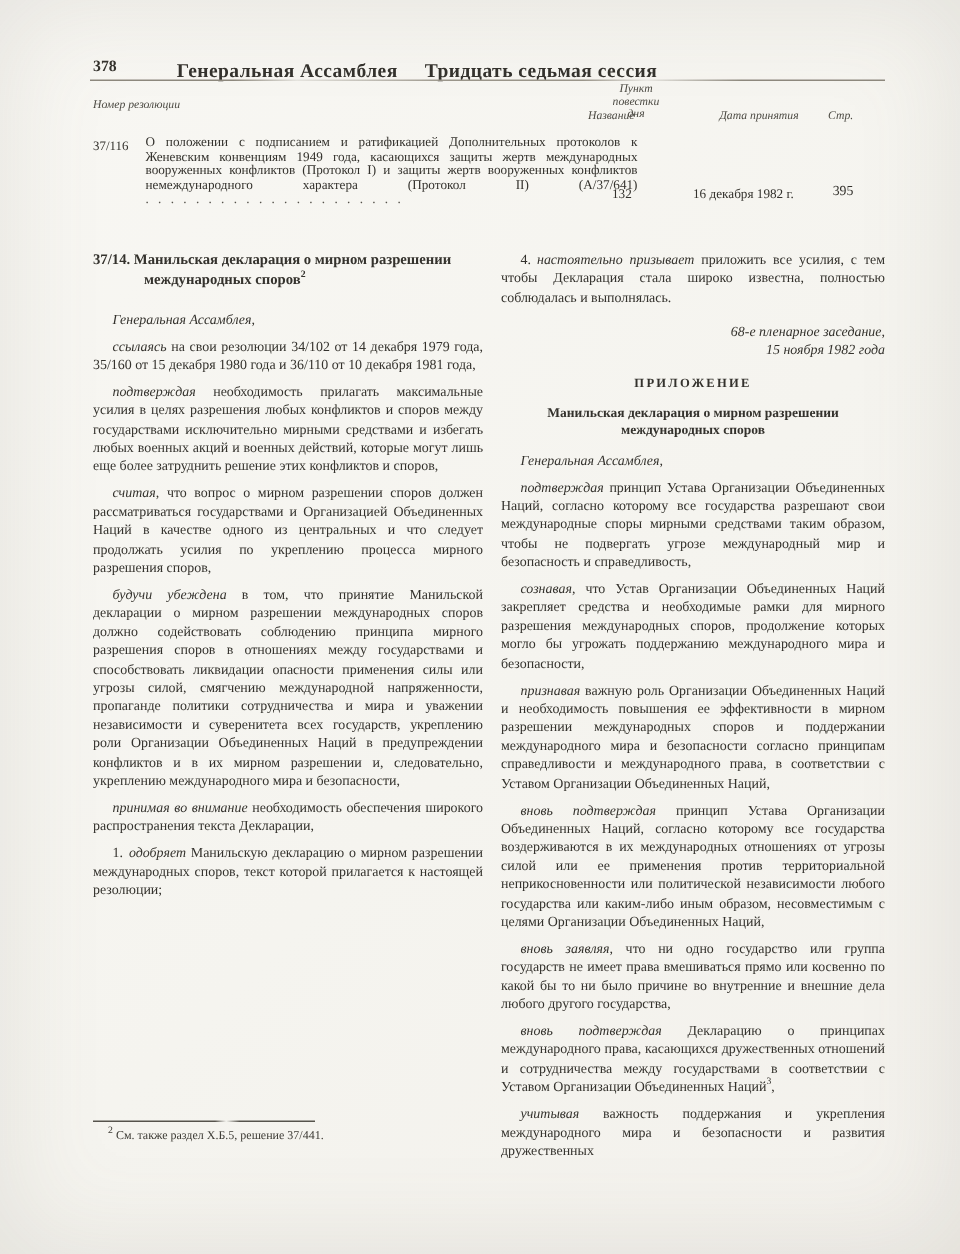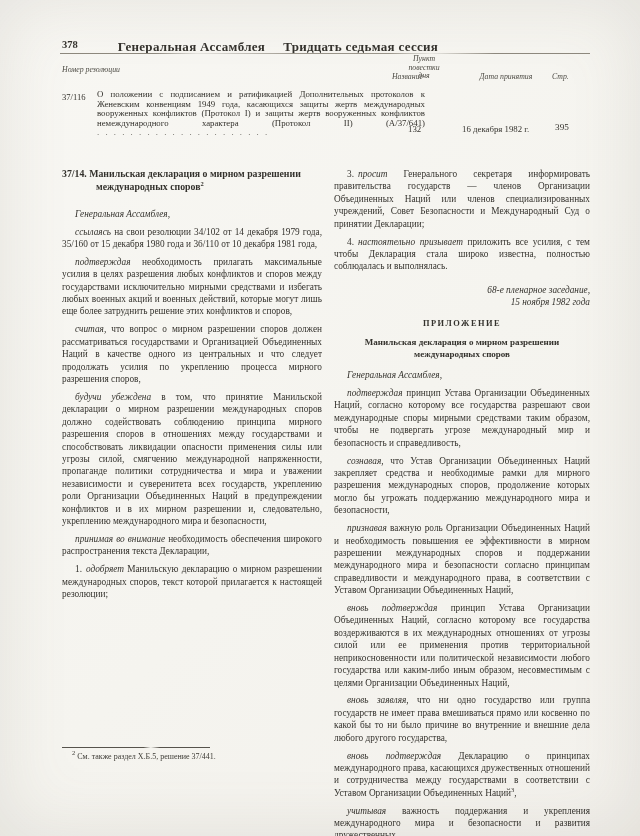--- a/index.html
+++ b/index.html
@@ -88,21 +88,20 @@
     <p class="para"><span class="lead">принимая во внимание</span><span> необходимость обеспечения широкого распространения текста Декларации,</span></p>
     <p class="para"><span class="num">1.</span><span class="lead">одобряет</span><span> Манильскую декларацию о мирном разрешении международных споров, текст которой прилагается к настоящей резолюции;</span></p>
 
     <div class="footnote fn-left">
       <div class="fn-rule fn-rule-left"></div>
       <p class="fn-text"><sup>2</sup> <span>См. также раздел X.Б.5, решение 37/441.</span></p>
     </div>
   </div>
 
   <div class="col col-right">
-    <p class="para"><span class="num">3.</span><span class="lead">просит</span><span> Генерального секретаря информировать правительства государств — членов Организации Объединенных Наций или членов специализированных учреждений, Совет Безопасности и Международный Суд о принятии Декларации;</span></p>
     <p class="para"><span class="num">4.</span><span class="lead">настоятельно призывает</span><span> приложить все усилия, с тем чтобы Декларация стала широко известна, полностью соблюдалась и выполнялась.</span></p>
 
     <div class="closing">
       <div>68-е пленарное заседание,</div>
       <div>15 ноября 1982 года</div>
     </div>
 
     <h3 class="annex-head">ПРИЛОЖЕНИЕ</h3>
     <h4 class="annex-title">Манильская декларация о мирном разрешении международных споров</h4>
 

